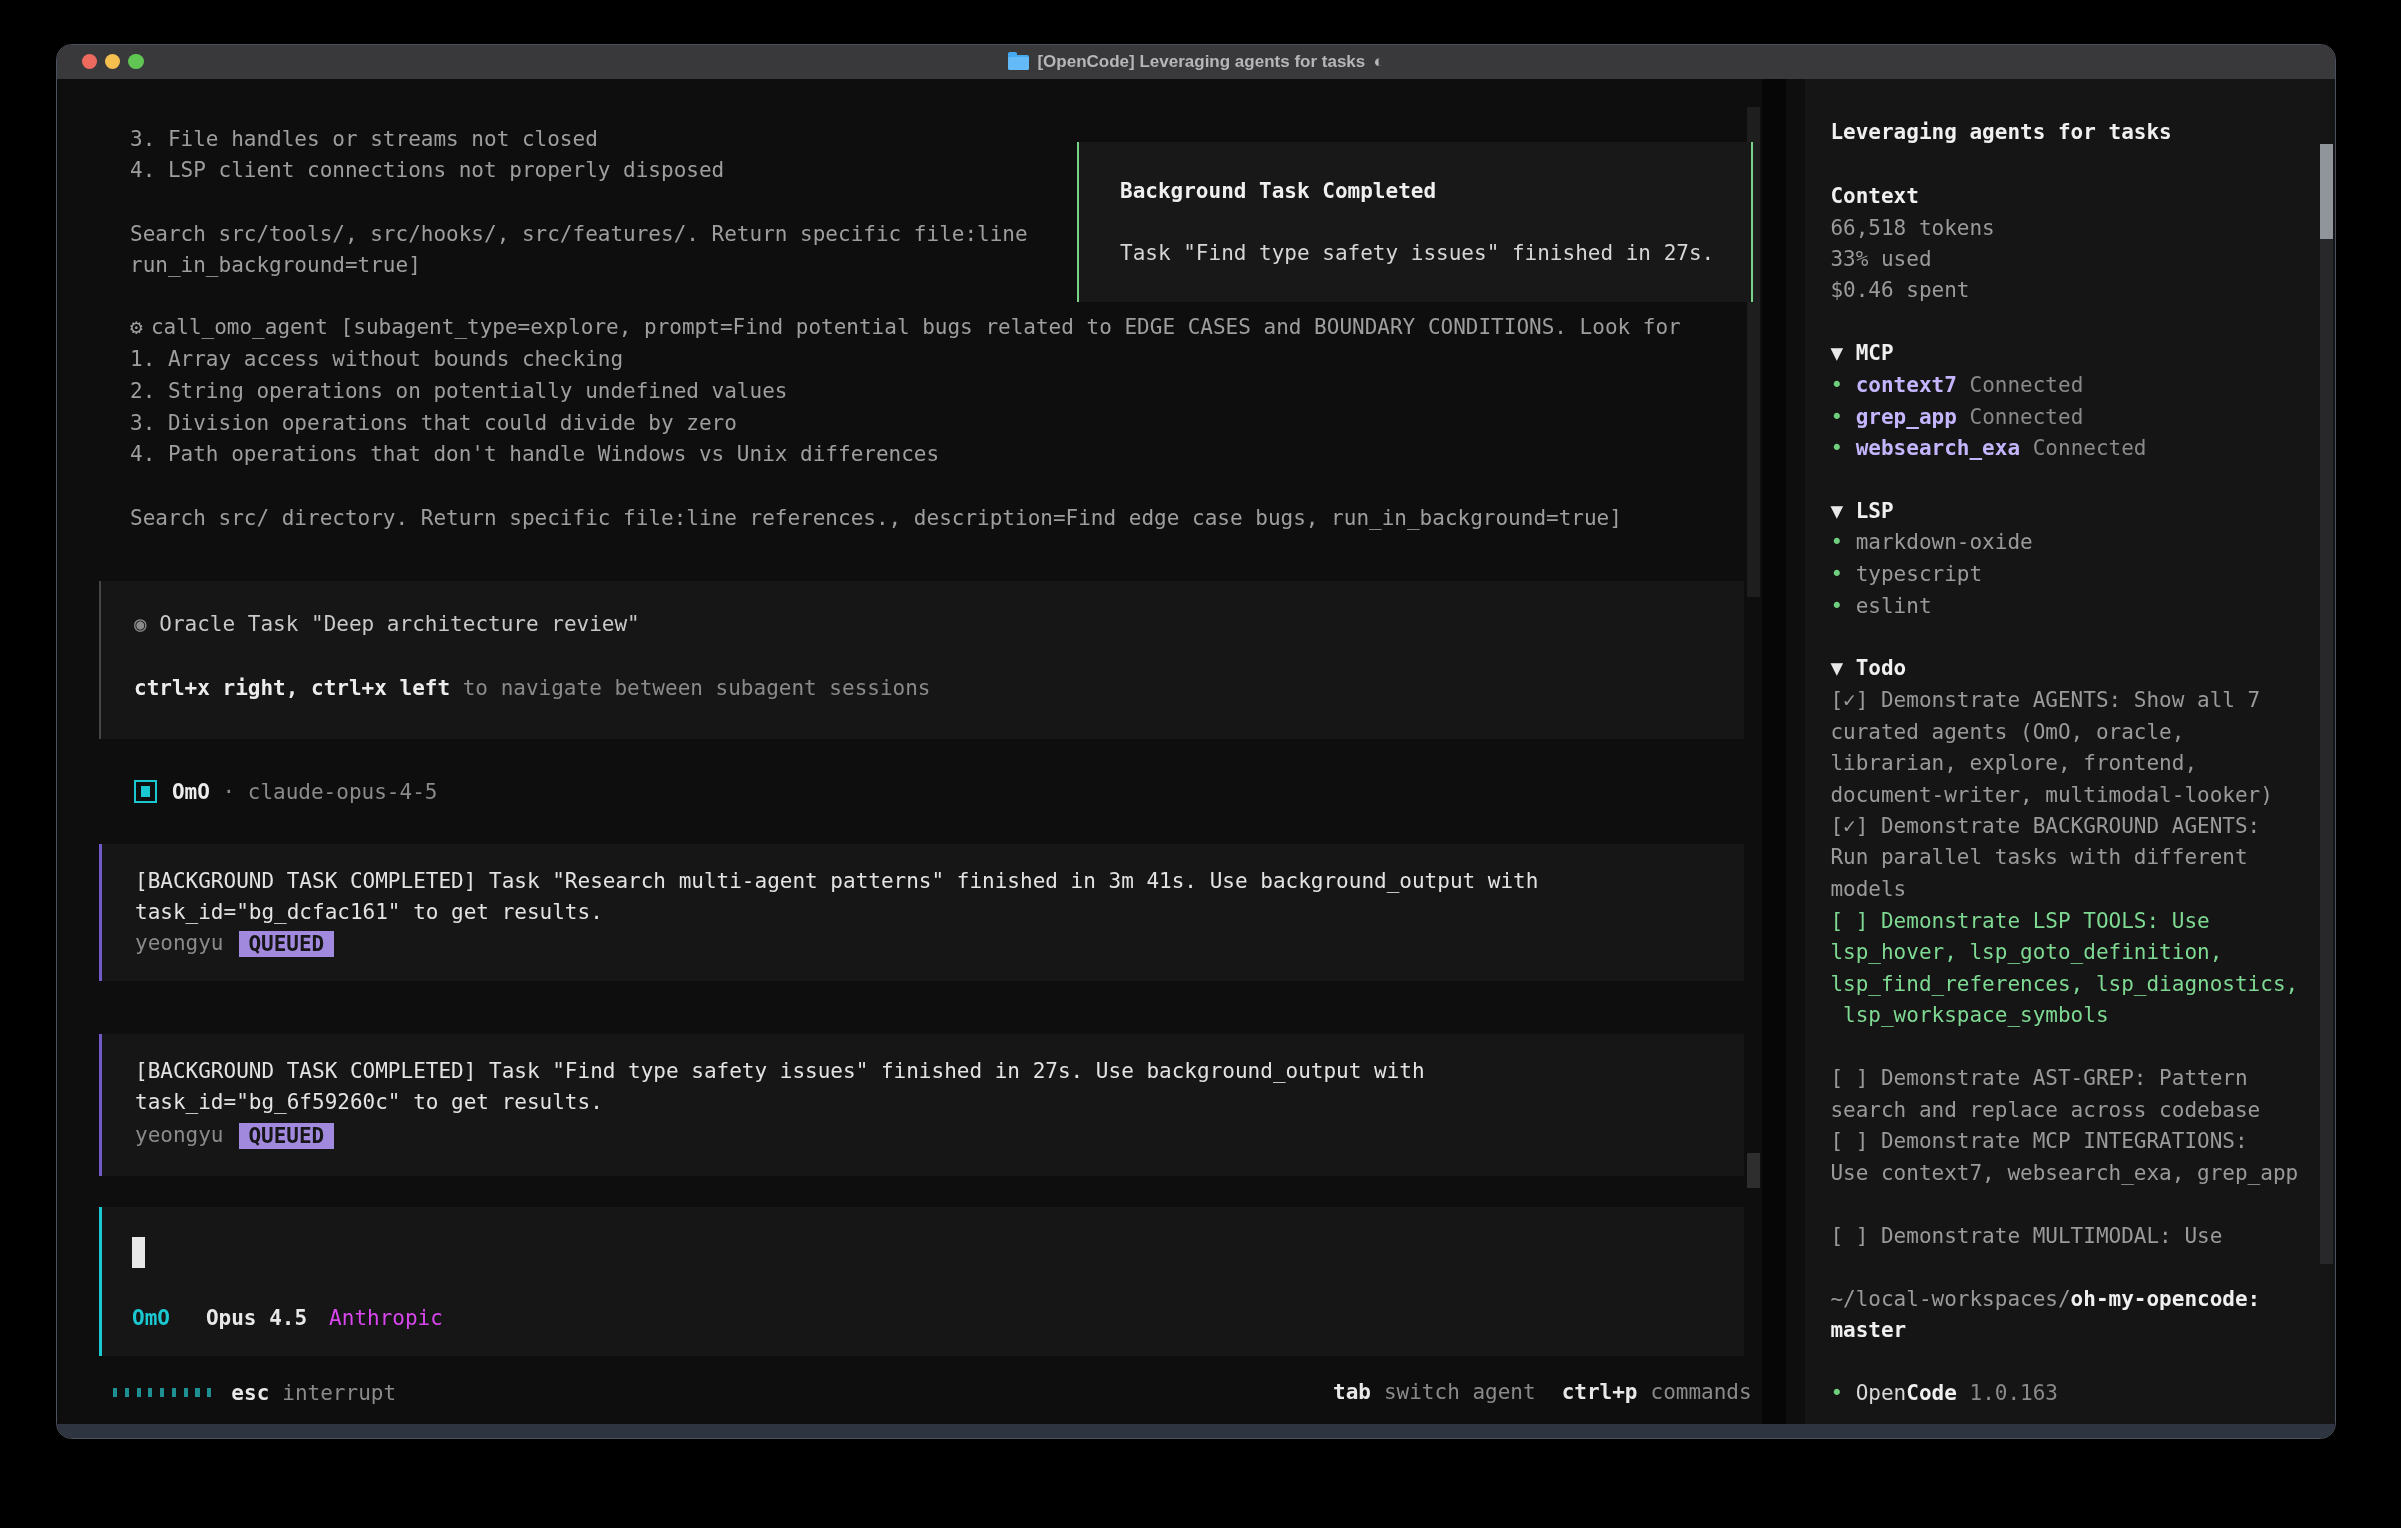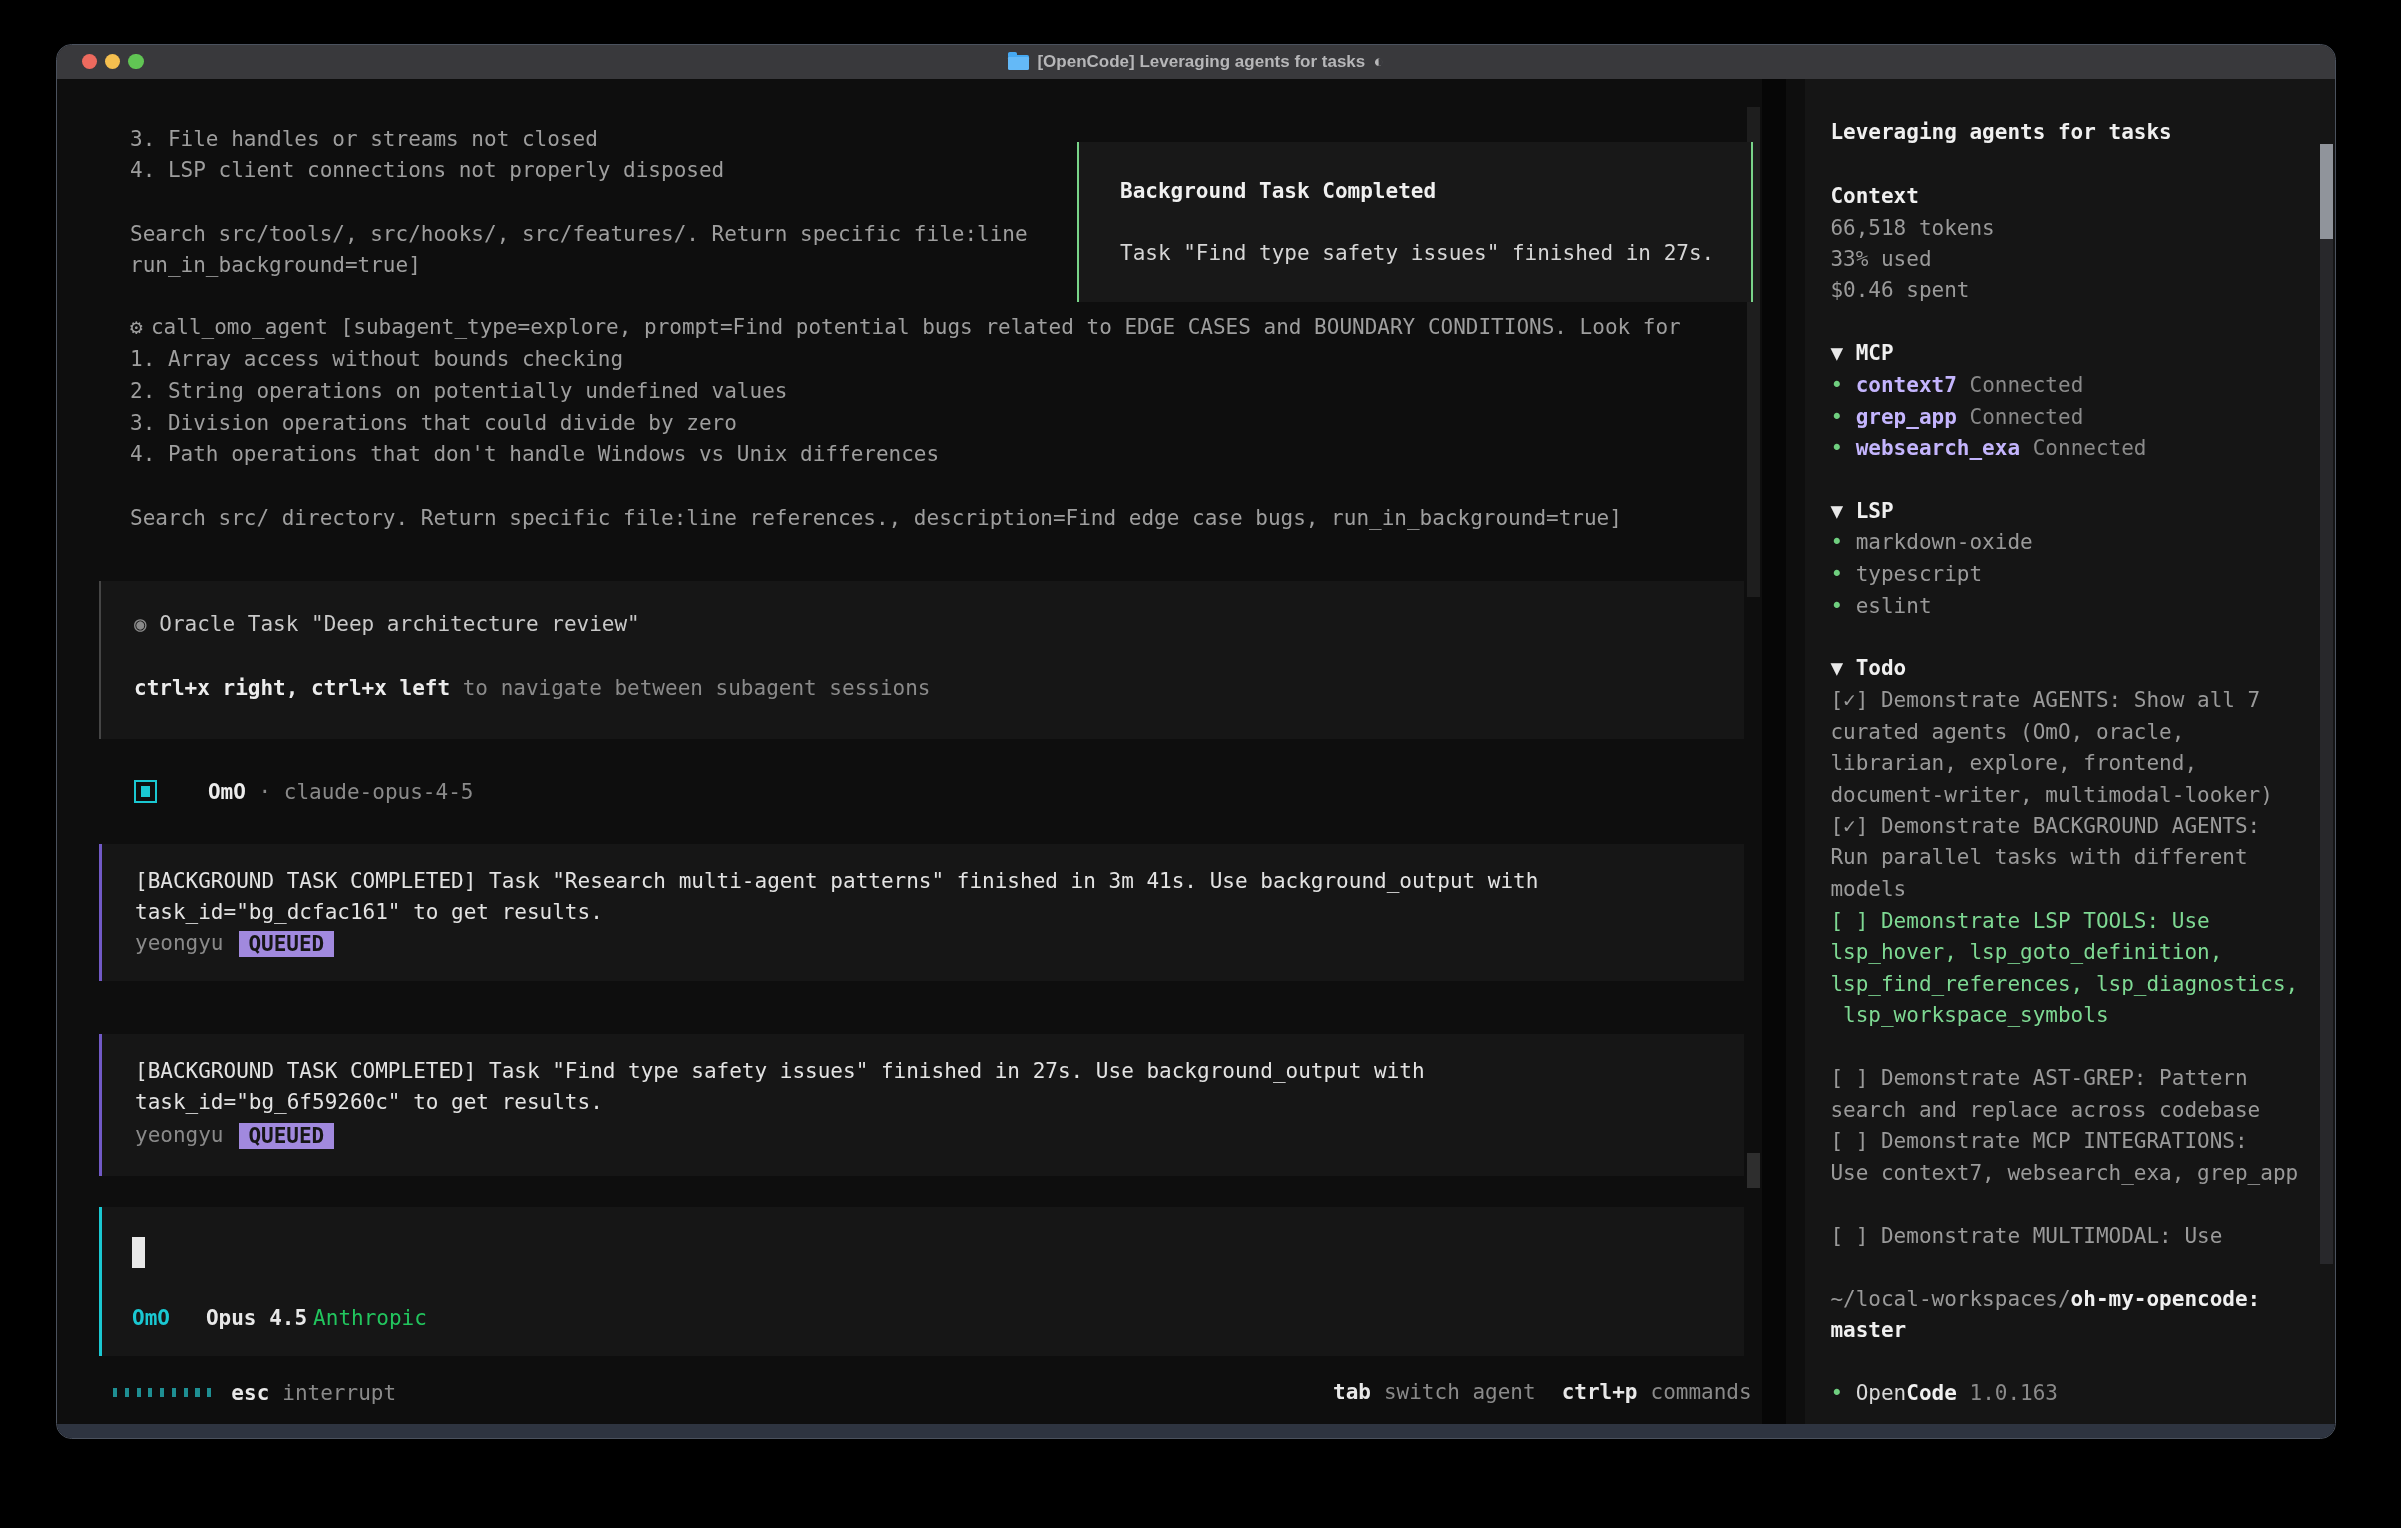--- a/index.html
+++ b/index.html
@@ -53,29 +53,29 @@
   .card { position:absolute; left:42px; width:1645px; background:#161616; }
   .card .cr { position:absolute; left:33px; height:31px; line-height:31px; white-space:pre; }
   .oracle { top:536px; height:158px; border-left:2.4px solid #454545; }
   .task1 { top:799px; height:137px; border-left:3px solid #7159c6; }
   .task2 { top:989px; height:142px; border-left:3px solid #7159c6; }
   .inputcard { top:1162px; height:149px; border-left:3px solid #1ac8d2; }
 
   .badge { display:inline-block; background:#a189de; color:#161616; font-weight:bold;
     padding:0 9.5px; height:26px; line-height:26px; margin-left:15.4px; vertical-align:middle; }
 
-  .agent-row { position:absolute; left:77px; top:731px; height:31px; display:flex; align-items:center;gap:36px; }
+  .agent-row { position:absolute; left:77px; top:731px; height:31px; display:flex; align-items:center; }
   .omo-icon { width:22.5px; height:23.6px; border:2.4px solid #1ac8d2; display:flex;
     align-items:center; justify-content:center; margin-right:15.4px; }
   .omo-icon .inner { width:9.5px; height:10.6px; background:#1ac8d2; }
 
   .cursor { position:absolute; left:30px; top:29.5px; width:13px; height:31px; background:#e8e8e8; }
   .input-status { position:absolute; left:30px; top:96px; height:31px; line-height:31px; white-space:pre; }
   .input-status .model { color:#e8e8e8; font-weight:bold; margin-left:36px; }
-  .input-status .provider { color:#22c55e; margin-left:6px; }
+  .input-status .provider { color:#d946ef; margin-left:22px; }
 
   
   .status-left { position:absolute; left:56px; top:1332px; height:31px; display:flex; align-items:center; }
   .dots { display:flex; gap:7.7px; margin-right:20px; }
   .dot { width:4.1px; height:9.5px; background:#1e8f93; }
   .key { color:#e8e8e8; font-weight:bold; }
   .klabel { color:#8a8a8a; margin-left:13px; }
   .status-right { position:absolute; left:1276px; top:1332px; height:31px; line-height:31px; white-space:pre; }
   .grp { margin-left:26px; }
 

